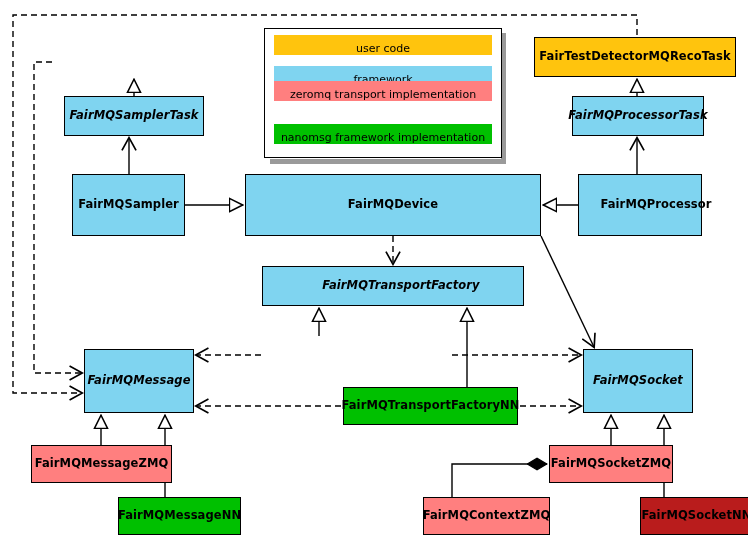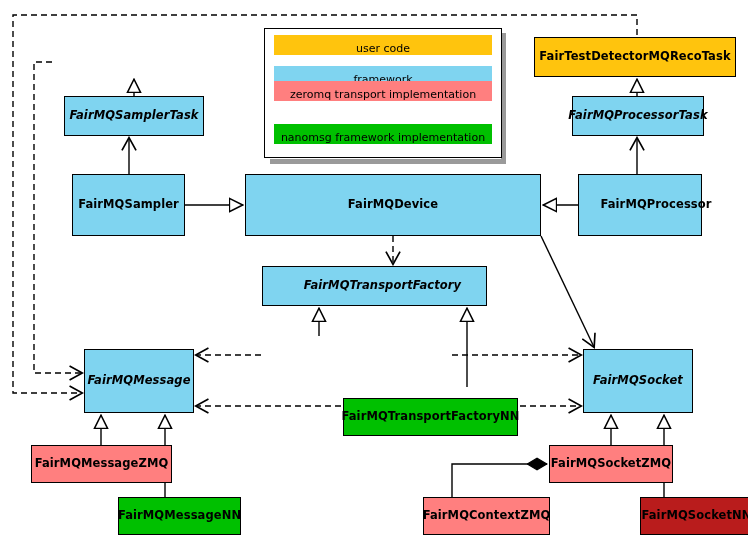--- a/index.html
+++ b/index.html
@@ -136,24 +136,24 @@
   </div>
   <div class="node italic" style="left:572px;top:96px;width:132px;height:40px;background:#7FD4F0;">
     <span>FairMQProcessorTask</span>
   </div>
   <div class="node" style="left:578px;top:174px;width:124px;height:62px;background:#7FD4F0;padding-left:32px;">
     <span>FairMQProcessor</span>
   </div>
   <div class="node" style="left:245px;top:174px;width:296px;height:62px;background:#7FD4F0;">
     <span>FairMQDevice</span>
   </div>
-  <div class="node italic" style="left:262px;top:266px;width:225px;height:40px;background:#7FD4F0;padding-left:16px;">
+  <div class="node italic" style="left:262px;top:266px;width:262px;height:40px;background:#7FD4F0;padding-left:16px;">
     <span>FairMQTransportFactory</span>
   </div>
-  <div class="node" style="left:343px;top:387px;width:175px;height:38px;background:#00C000;margin-top:11px;">
+  <div class="node" style="left:343px;top:387px;width:175px;height:38px;background:#00C000;">
     <span>FairMQTransportFactoryNN</span>
   </div>
   <div class="node italic" style="left:84px;top:349px;width:110px;height:64px;background:#7FD4F0;">
     <span>FairMQMessage</span>
   </div>
   <div class="node italic" style="left:583px;top:349px;width:110px;height:64px;background:#7FD4F0;">
     <span>FairMQSocket</span>
   </div>
   <div class="node" style="left:31px;top:445px;width:141px;height:38px;background:#FF7F7F;">
     <span>FairMQMessageZMQ</span>

